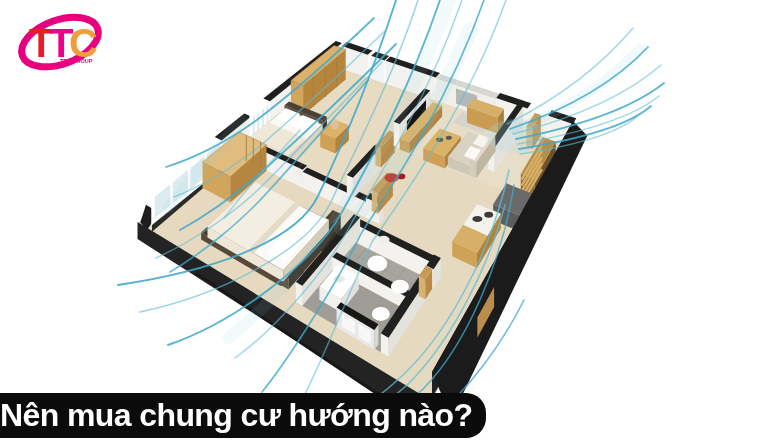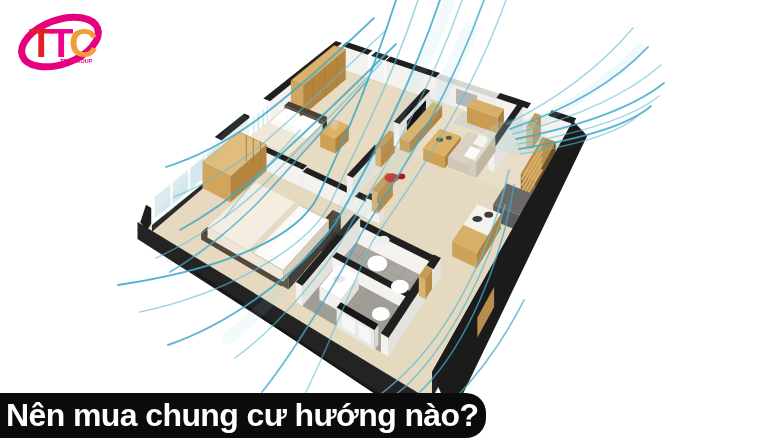--- a/index.html
+++ b/index.html
@@ -1,15 +1,15 @@
 <!DOCTYPE html>
 <html><head><meta charset="utf-8"><style>
 html,body{margin:0;padding:0;width:768px;height:443px;overflow:hidden;background:#ffffff;}
 #cap{position:absolute;z-index:10;left:0;top:393px;width:486px;height:45px;background:#0b0b0b;border-radius:0 20px 20px 0;
-font-family:"Liberation Sans",sans-serif;font-weight:bold;color:#ffffff;font-size:32px;line-height:45px;padding-left:6px;box-sizing:border-box;white-space:nowrap;letter-spacing:-0.6px;}
+font-family:"Liberation Sans",sans-serif;font-weight:bold;color:#ffffff;font-size:32px;line-height:45px;box-sizing:border-box;white-space:nowrap;letter-spacing:-0.6px;}
 </style></head><body>
 <svg width="768" height="443" viewBox="0 0 768 443" style="position:absolute;left:0;top:0">
 
 <polygon points="138.2,222.4 431.5,400.9 574.0,146.6 335.3,66.1" fill="#e5d9bf"></polygon>
 
 <polygon points="153.2,226.8 288.1,308.1 366.0,217.7 238.2,157.4" fill="#e6d9bf"></polygon>
 
 <polygon points="242.0,154.3 343.5,201.6 435.4,102.7 343.4,71.5" fill="#e7dbc2"></polygon>
 
 <polygon points="398.1,148.8 540.5,204.9 573.0,147.0 440.7,102.3" fill="#e8dec8"></polygon>

